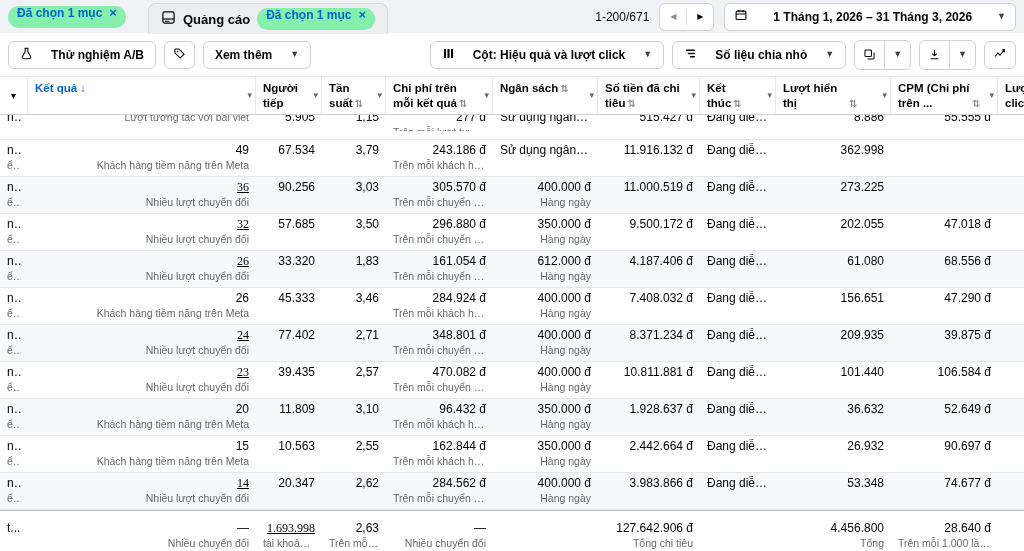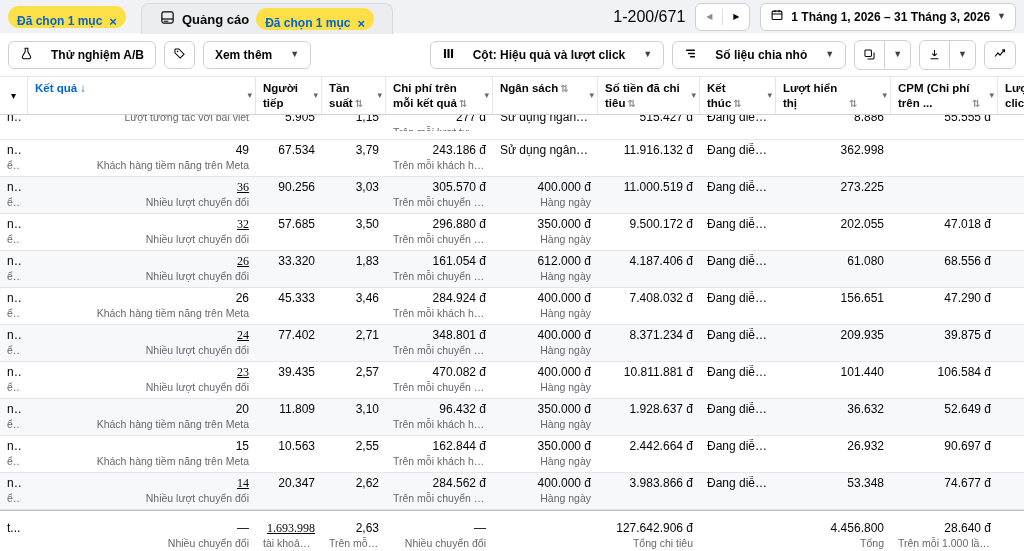--- a/index.html
+++ b/index.html
@@ -6,35 +6,35 @@
   body{
     width:1024px;height:551px;overflow:hidden;
     font-family:"Liberation Sans","DejaVu Sans",sans-serif;
     font-size:12px;color:#050505;background:#fff;
   }
   .app{display:flex;flex-direction:column;width:1024px;height:551px;
        --cols: 28px 228px 66px 64px 107px 105px 102px 76px 115px 107px 1fr;}
 
   
   .topbar{height:33px;background:#F0F2F5;display:flex;align-items:center;padding:0 8px;flex:none;}
-  .chip{display:inline-flex;align-items:flex-end;gap:7px;height:22px;padding:0 9px;
-        background:#fde047;color:#0064D1;border-radius:12px;font-weight:600;white-space:nowrap;}
+  .chip{display:inline-flex;align-items:flex-start;gap:7px;height:22px;padding:0 9px;
+        background:#86efac;color:#0064D1;border-radius:12px;font-weight:600;white-space:nowrap;}
   .chip .chip-x{font-size:13px;line-height:1;cursor:pointer;}
-  .tab{display:flex;align-items:center;gap:7px;height:30px;margin-left:15px;padding:0 18px;
+  .tab{display:flex;align-items:center;gap:7px;height:30px;margin-left:22px;padding:0 12px;
        background:#EBEDF0;border:1px solid #D8DADF;border-bottom:none;border-radius:8px 8px 0 0;
        align-self:flex-end;position:relative;top:1px;}
   .tablabel{font-weight:700;font-size:13px;}
   .topbar-right{margin-left:auto;display:flex;align-items:center;gap:10px;}
-  .range{font-size:16px;color:#050505;white-space:nowrap;}
+  .range{font-size:12px;color:#050505;white-space:nowrap;}
   .pager{display:flex;align-items:center;height:26px;background:#fff;border:1px solid #CED0D4;border-radius:6px;overflow:hidden;}
   .pager button{all:unset;width:26px;height:26px;display:flex;align-items:center;justify-content:center;font-size:8px;cursor:pointer;}
   .pager .prev{color:#8A8D91;}
   .pager .next{color:#050505;}
   .vdiv{width:1px;height:16px;background:#DADDE1;}
-  .datepicker{display:flex;align-items:center;gap:7px;height:26px;background:#fff;border:1px solid #CED0D4;
+  .datepicker{display:flex;align-items:center;gap:25px;height:26px;background:#fff;border:1px solid #CED0D4;
               border-radius:6px;padding:0 9px;font-weight:600;white-space:nowrap;cursor:pointer;}
   .caret{font-size:9px;color:#3c4043;line-height:1;}
 
   
   .toolbar{height:43px;background:#fff;display:flex;align-items:center;padding:0 8px;gap:8px;
            border-bottom:1px solid #E4E6EB;flex:none;}
   .btn{display:inline-flex;align-items:center;gap:18px;height:28px;padding:0 11px;background:#fff;
        border:1px solid #CED0D4;border-radius:6px;font-weight:600;font-size:12px;color:#050505;
        white-space:nowrap;cursor:pointer;}
   .btn svg{flex:none;}

